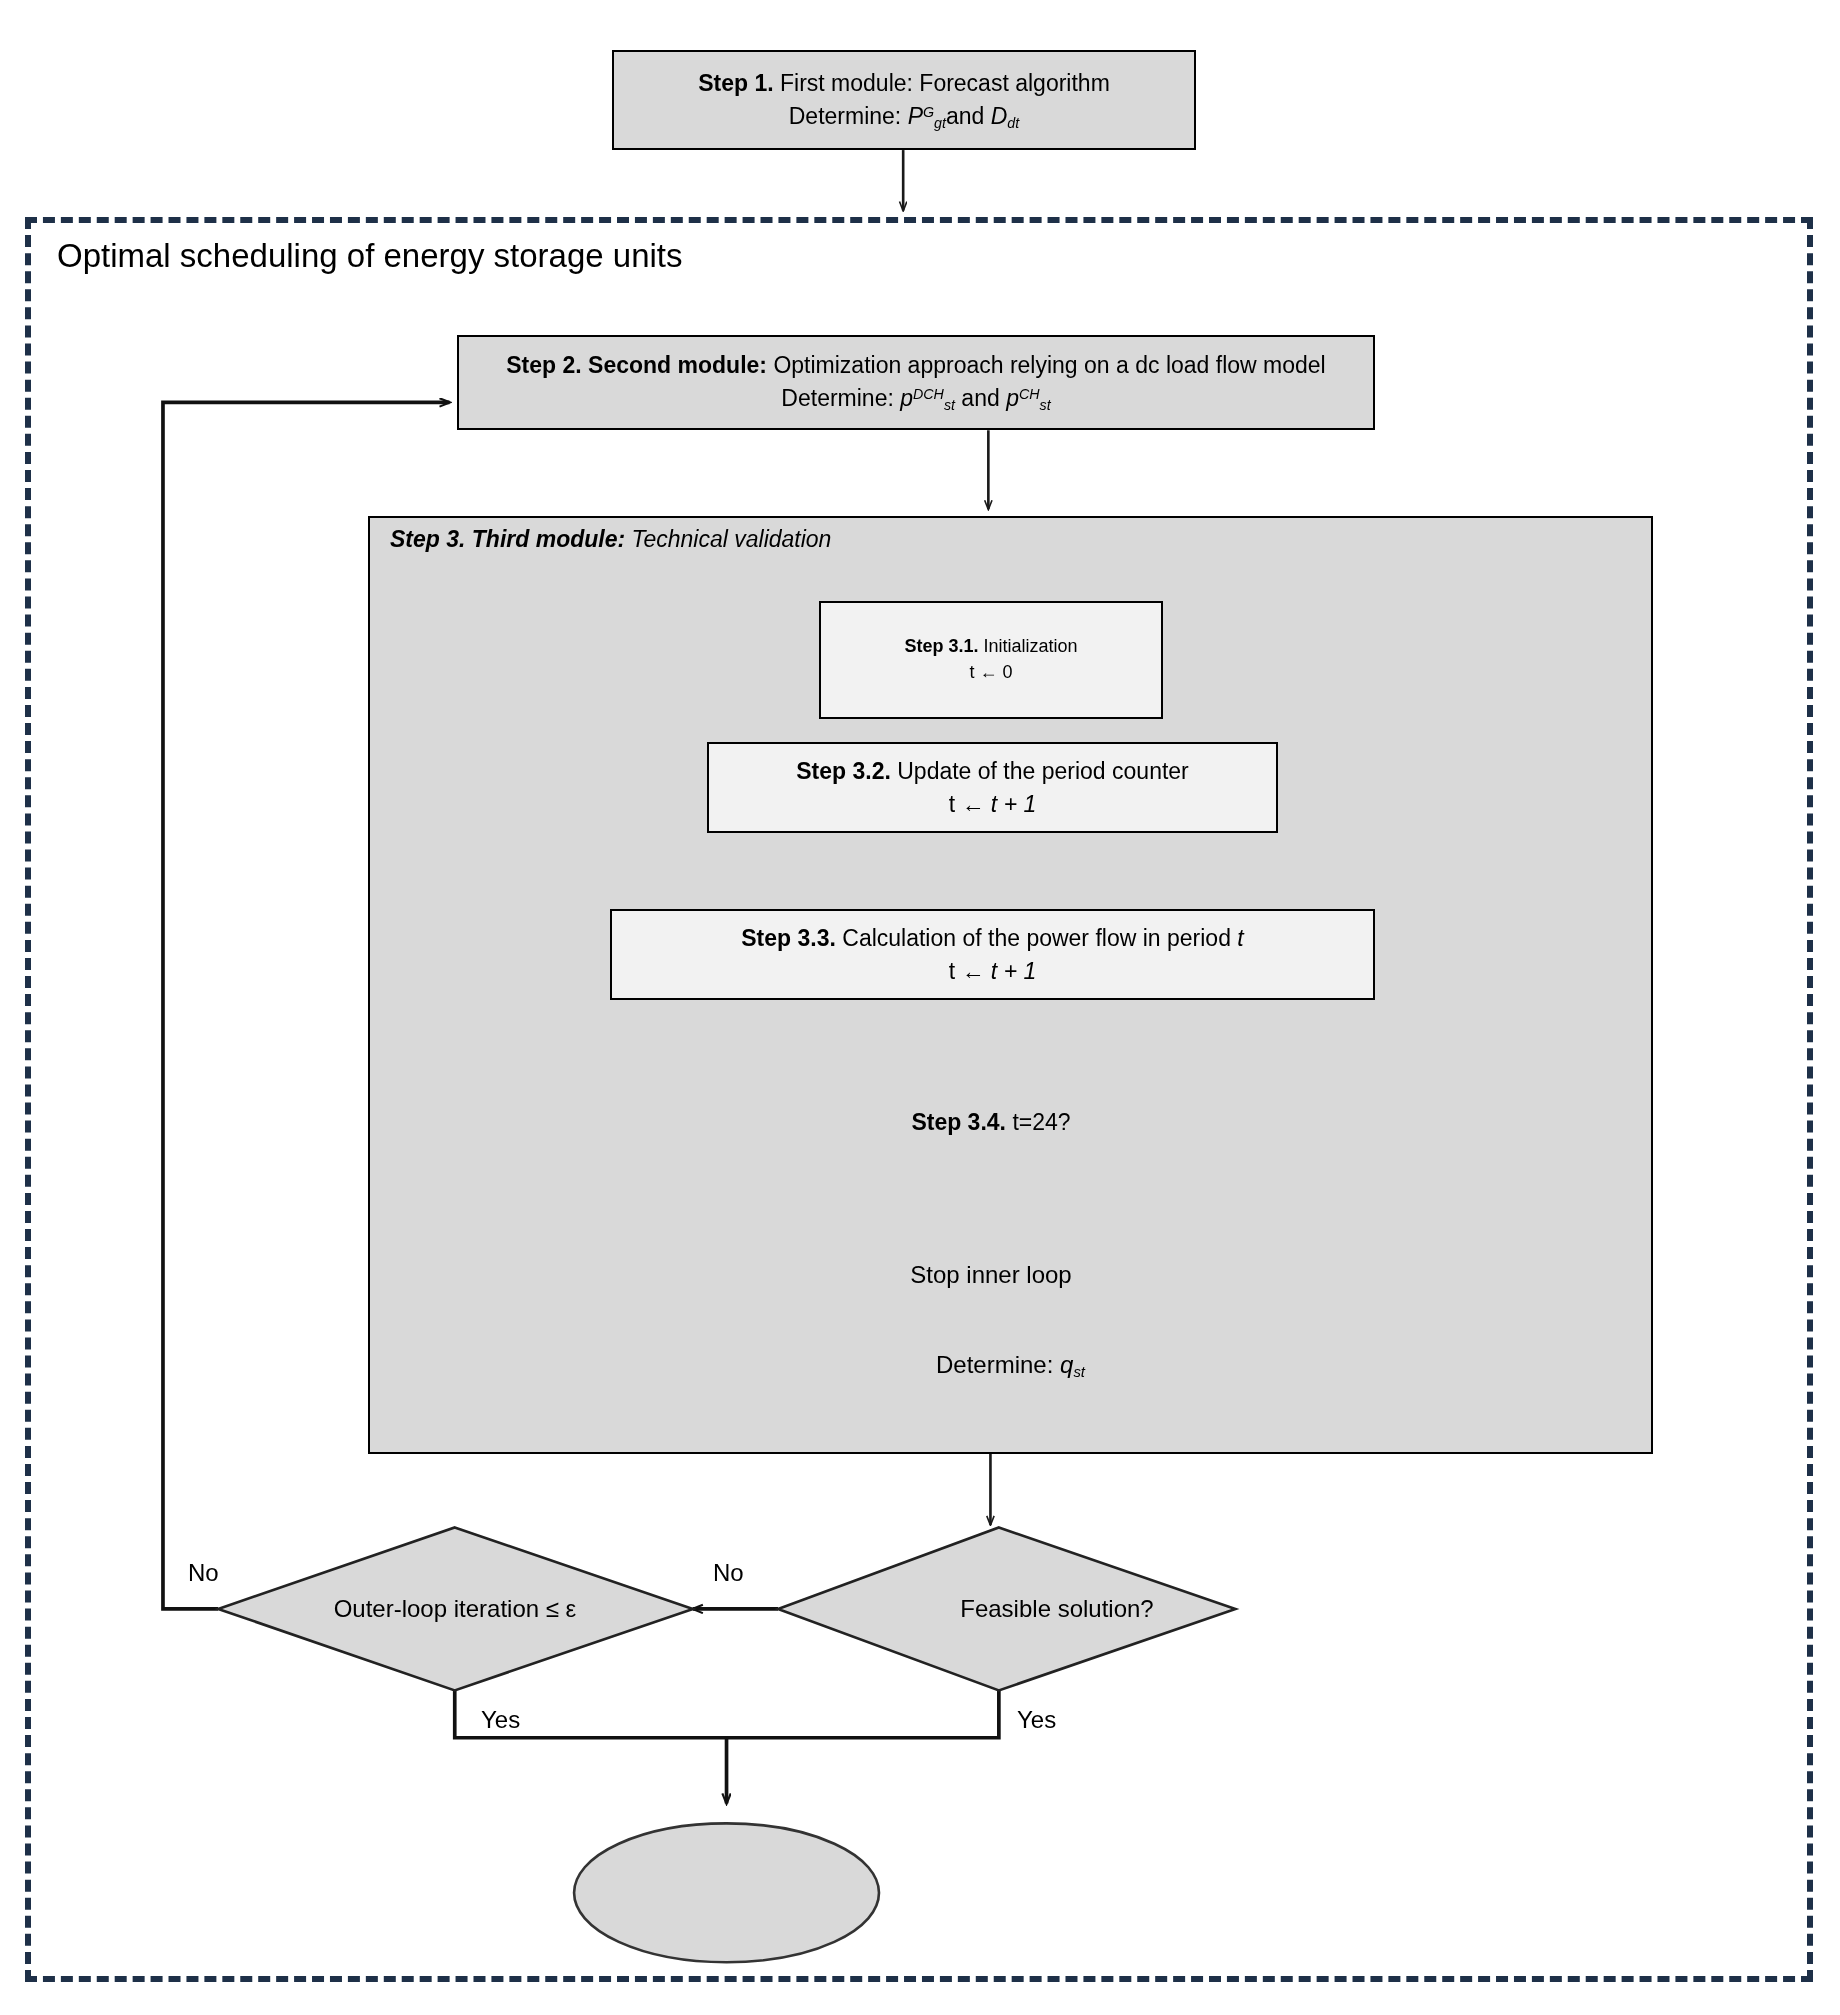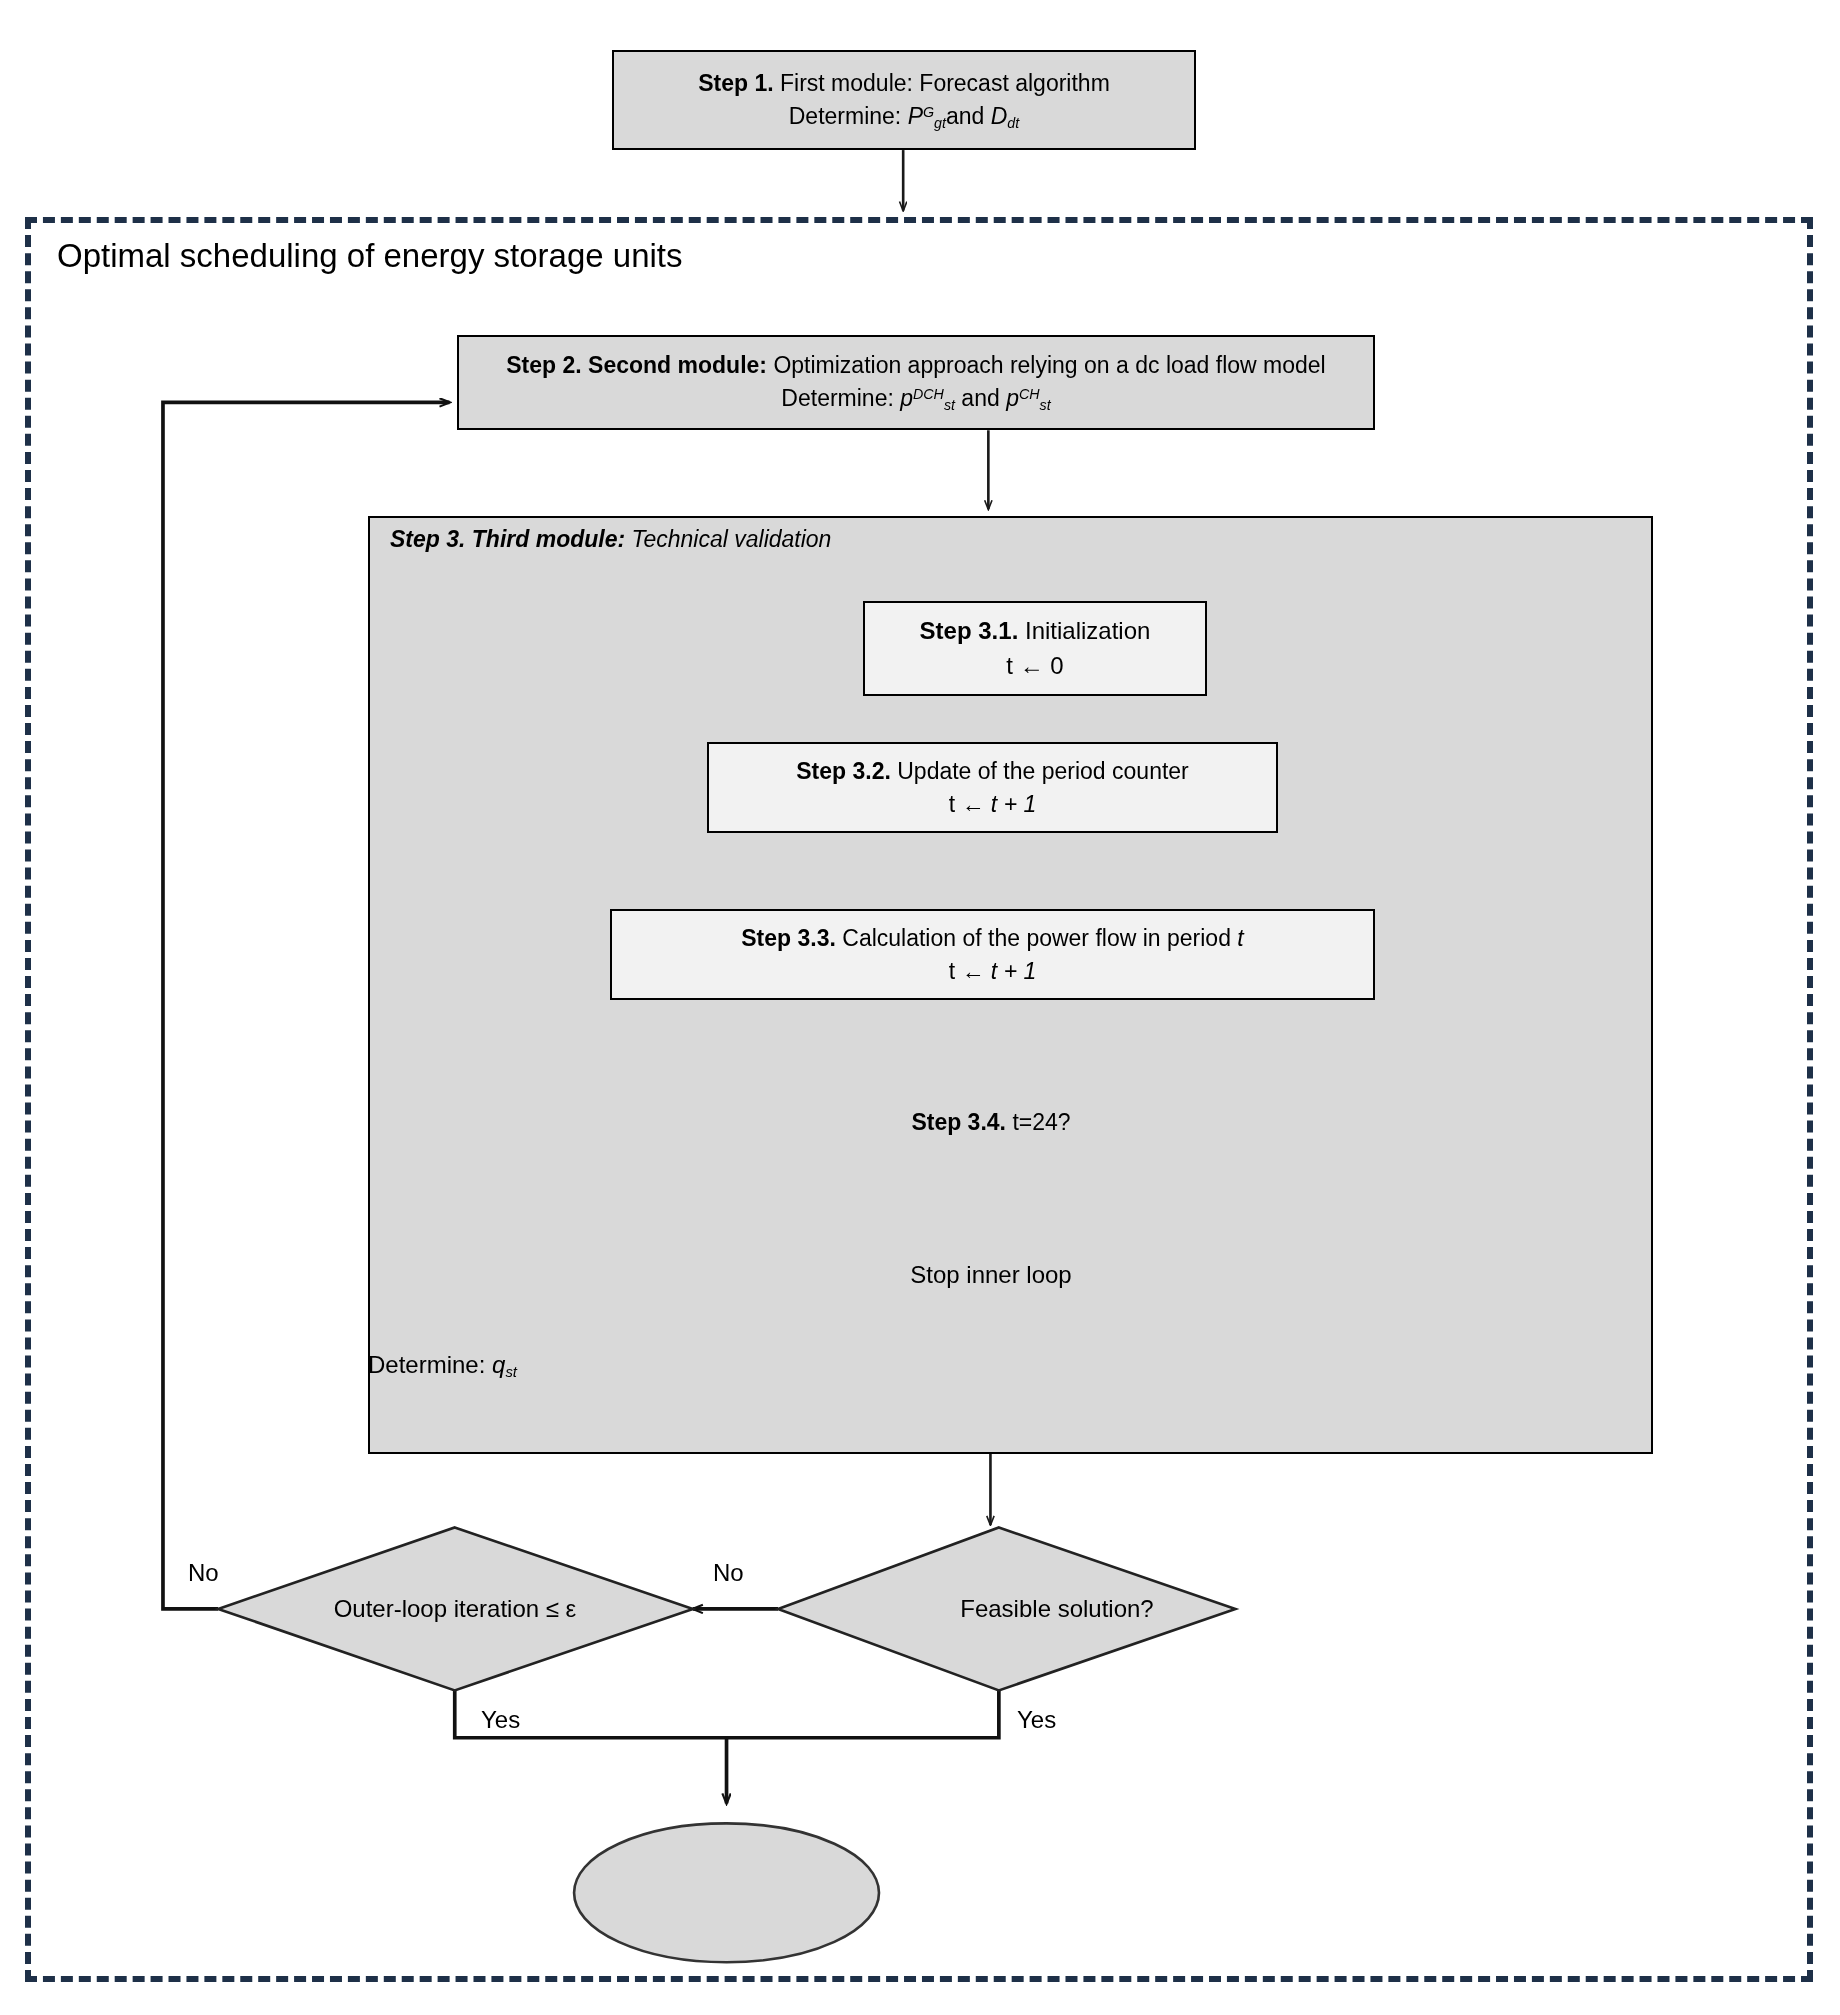--- a/index.html
+++ b/index.html
@@ -30,26 +30,26 @@
   #group-title{
     position:absolute;left:57px;top:237px;font-size:33px;color:#000;
     white-space:nowrap;
   }
   #step3-region{
     position:absolute;left:368px;top:516px;width:1285px;height:938px;
     background:#d9d9d9;border:2.1px solid #000;box-sizing:border-box;
   }
   #step3-title{position:absolute;left:390px;top:526px;font-size:23px;white-space:nowrap;font-style:italic;}
   #determine-q{position:absolute;left:368px;top:1351px;width:1285px;
-               text-align:left;font-size:24px;}
+               text-align:center;font-size:24px;}
 
   
   #step1{left:612px;top:50px;width:584px;height:100px;font-size:23px;}
   #step2{left:457px;top:335px;width:918px;height:95px;font-size:23px;}
-  #step31{left:819px;top:601px;width:344px;height:95px;font-size:24px;margin-left:44px;}
+  #step31{left:819px;top:601px;width:344px;height:118px;font-size:18px;}
   #step32{left:707px;top:742px;width:571px;height:91px;font-size:23px;}
   #step33{left:610px;top:909px;width:765px;height:91px;font-size:23px;}
 
   
   .shape-label{position:absolute;display:flex;align-items:center;
                justify-content:center;text-align:center;pointer-events:none;}
   #step34-label{left:765px;top:1078px;width:452px;height:58px;font-size:23px;align-items:flex-end;}
   #inner-stop-label{left:862px;top:1246px;width:258px;height:58px;font-size:24px;}
   #diamond-outer-label{left:242px;top:1580px;width:426px;height:58px;font-size:24px;}
   #diamond-feas-label{left:831px;top:1580px;width:452px;height:58px;font-size:24px;}

